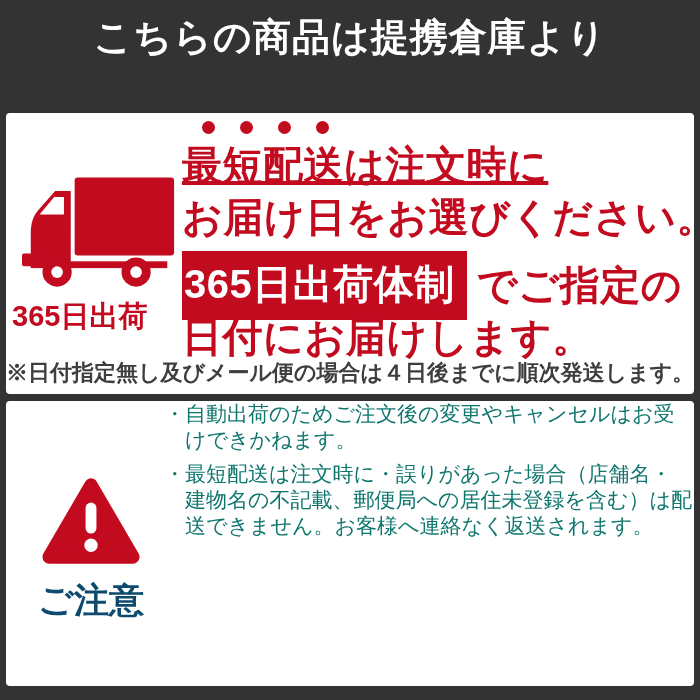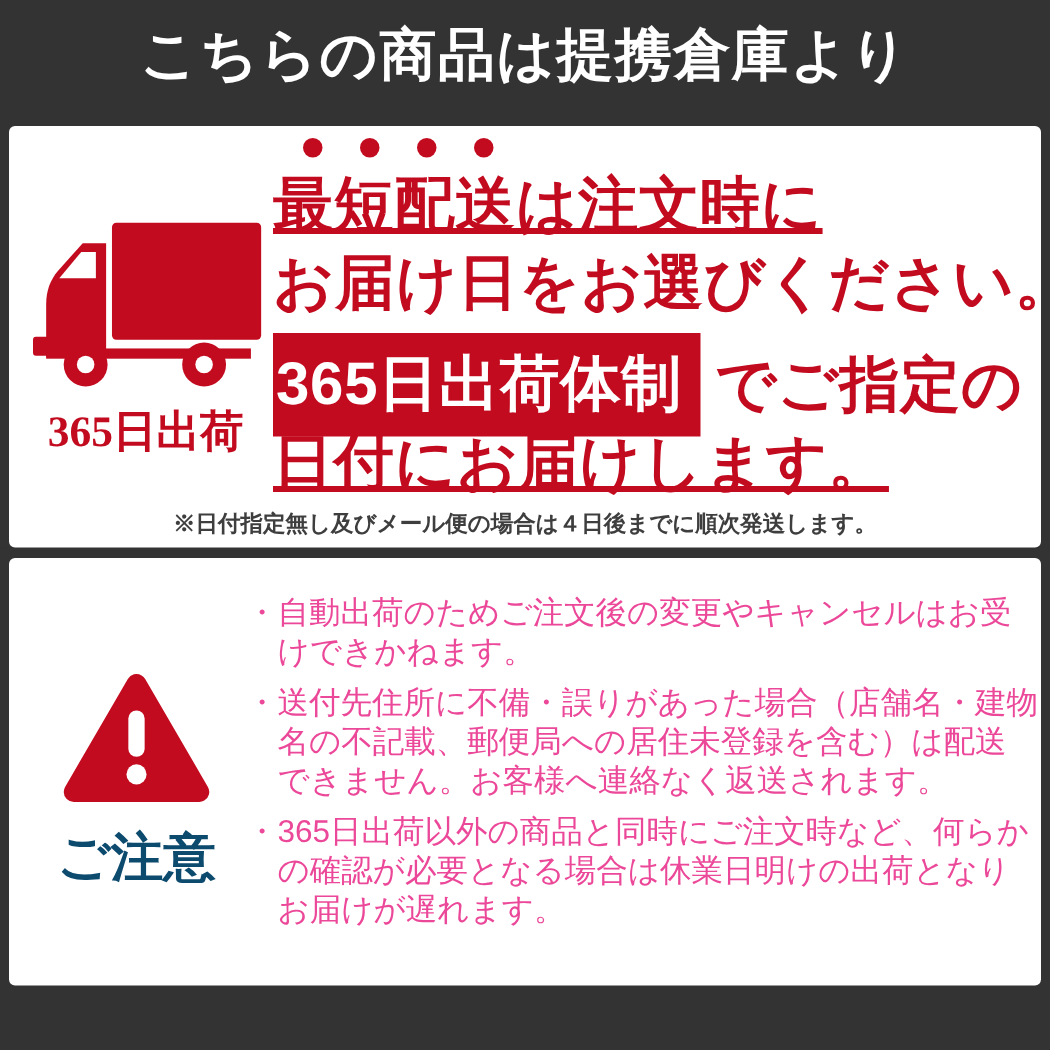--- a/index.html
+++ b/index.html
@@ -6,21 +6,21 @@
   html,body { width:700px; height:700px; }
   body {
     background:#333333;
     font-family:"Liberation Sans", sans-serif;
     overflow:hidden;
     position:relative;
   }
 
   
   .header {
-    height:84px;
+    height:113px;
     background:#333333;
     color:#ffffff;
     text-align:center;
     padding-top:14px;
     font-weight:bold;
     font-size:38px;
     line-height:46px;
     letter-spacing:1px;
     white-space:nowrap;
   }
@@ -34,56 +34,55 @@
     overflow:hidden;
   }
   .panel1 { height:281px; }
   .separator { height:7px; background:#333333; }
   .panel2 { height:285px; }
 
   
   .truck-icon { position:absolute; left:16px; top:62px; width:156px; height:118px; }
   .truck-label {
     position:absolute; left:6px; top:184px; width:170px;
-    text-align:center; color:#c30b20; font-weight:bold; font-size:29px;
+    text-align:left; color:#c30b20; font-weight:bold; font-size:29px;
     white-space:nowrap;
-    font-family:Liberation Serif, serif;
   }
   .emphasis-dots { position:absolute; left:196px; top:8px; display:flex; gap:25px; }
   .emphasis-dots span { width:13px; height:13px; border-radius:50%; background:#c30b20; }
   .red-head {
     position:absolute; left:176px; color:#c30b20; font-weight:bold;
     font-size:40px; white-space:nowrap; letter-spacing:0.5px;
   }
   .head1 { top:25px;text-decoration:underline; }
   .head2 { top:77px; }
   .line3 { top:138px; display:flex; align-items:center; }
   .highlight-box {
     background:#c30b20; color:#ffffff; font-weight:bold; font-size:40px;
     padding:6px 12px 8px 2px; margin-right:10px; white-space:nowrap;
   }
-  .line4 { top:197px;text-decoration:underline; }
+  .line4 { top:197px; }
   .p1-note {
     position:absolute; left:0; right:0; bottom:6px;
-    text-align:center; color:#3e3e3e; font-size:15px; font-weight:bold;
+    text-align:center; color:#3e3e3e; font-size:22px; font-weight:bold;
     white-space:nowrap;
   }
 
   
   .caution-left {
     position:absolute; left:24px; top:74px; width:122px; text-align:center;
   }
   .warning-icon { width:102px; height:92px; display:block; margin:0 auto; }
   .caution-label {
     color:#0c4a6e; font-weight:bold; font-size:35px; margin-top:10px;
     white-space:nowrap;
   }
   .bullets {
-    position:absolute; left:158px; top:24px; width:528px;
-    color:#ec4899; font-size:21px; line-height:26px;
+    position:absolute; left:158px; top:0; width:528px;
+    color:#0f766e; font-size:21px; line-height:26px;
   }
   .bullets p {
     margin-bottom:8px;
     padding-left:1em;
     text-indent:-1em;
   }
 </style>
 </head>
 <body>
 
@@ -133,16 +132,15 @@
     <svg class="warning-icon" viewBox="0 0 120 110" xmlns="http://www.w3.org/2000/svg">
       <path d="M60 12 L110 98 L10 98 Z" fill="#c30b20" stroke="#c30b20" stroke-width="16" stroke-linejoin="round"></path>
       <rect x="53.5" y="33" width="13" height="37" rx="6.5" fill="#ffffff"></rect>
       <circle cx="60" cy="84" r="8" fill="#ffffff"></circle>
     </svg>
     <div class="caution-label">ご注意</div>
   </div>
 
   <div class="bullets">
     <p>・自動出荷のためご注文後の変更やキャンセルはお受けできかねます。</p>
-    <p>・送付先住所に不備・誤りがあった場合（店舗名・建物名の不記載、郵便局への居住未登録を含む）は配送できません。お客様へ連絡なく返送されます。</p>
-    <p>・365日出荷以外の商品と同時にご注文時など、何らかの確認が必要となる場合は休業日明けの出荷となりお届けが遅れます。</p>
+    <p>・最短配送は注文時に・誤りがあった場合（店舗名・建物名の不記載、郵便局への居住未登録を含む）は配送できません。お客様へ連絡なく返送されます。</p>
   </div>
 </div>
 
 </body></html>

